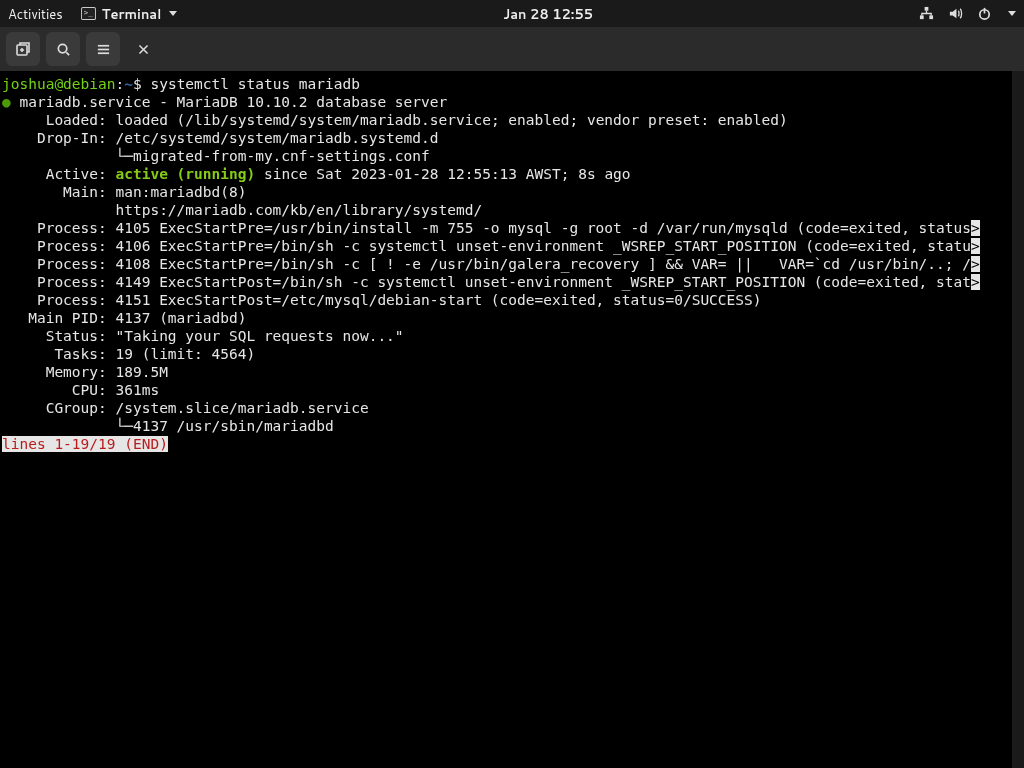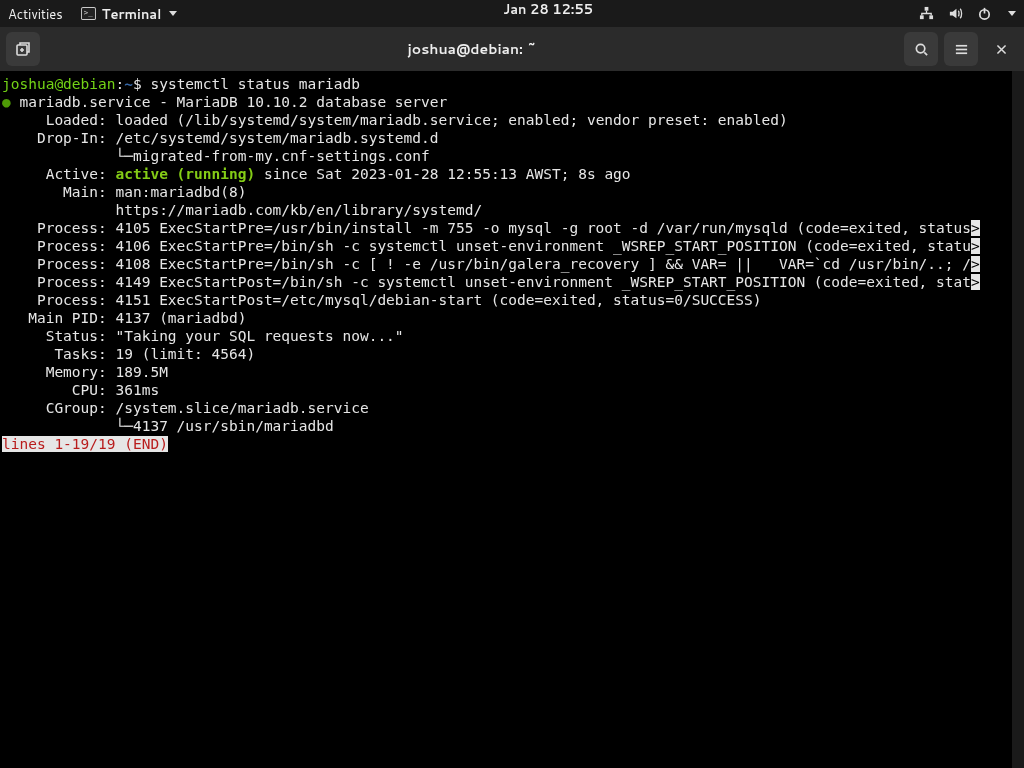--- a/index.html
+++ b/index.html
@@ -7,20 +7,21 @@
       width: 1024px;
       height: 768px;
       background: #000;
       font-family: "Cantarell", "Ubuntu", sans-serif;
       overflow: hidden;
     }
     .topbar {
       height: 27px;
       background: #1a1a1a;
       display: flex;
+      align-items: center;
       color: #eee;
       font-size: 13px;
       padding: 0 8px;
       font-weight: 500;
     }
     .topbar-left { display: flex; align-items: center; gap: 18px; }
     .topbar-center { flex: 1; text-align: center; font-weight: bold; }
     .topbar-right { display: flex; align-items: center; gap: 14px; }
     .topbar .app { display: flex; align-items: center; gap: 6px; }
     .tri-down {
@@ -137,21 +138,20 @@
 </div>
 
 <div class="window-titlebar">
   <div class="title-btn">
     <svg width="16" height="16" viewBox="0 0 16 16" fill="none" stroke="#ddd" stroke-width="1.6">
         <rect x="2" y="4" width="10" height="10" rx="1"></rect>
         <path d="M5 4 V2 H14 V11 H12"></path>
         <path d="M5 9 H9 M7 7 V11"></path>
       </svg>
   </div>
-  <div class="window-title">joshua@debian: ~</div>
   <div class="title-btn">
     <svg width="15" height="15" viewBox="0 0 16 16" fill="none" stroke="#ddd" stroke-width="1.8">
         <circle cx="7" cy="7" r="4.5"></circle>
         <line x1="11" y1="11" x2="14" y2="14"></line>
       </svg>
   </div>
   <div class="title-btn">
     <svg width="15" height="15" viewBox="0 0 16 16" stroke="#ddd" stroke-width="1.8">
         <line x1="2" y1="4" x2="14" y2="4"></line>
         <line x1="2" y1="8" x2="14" y2="8"></line>

